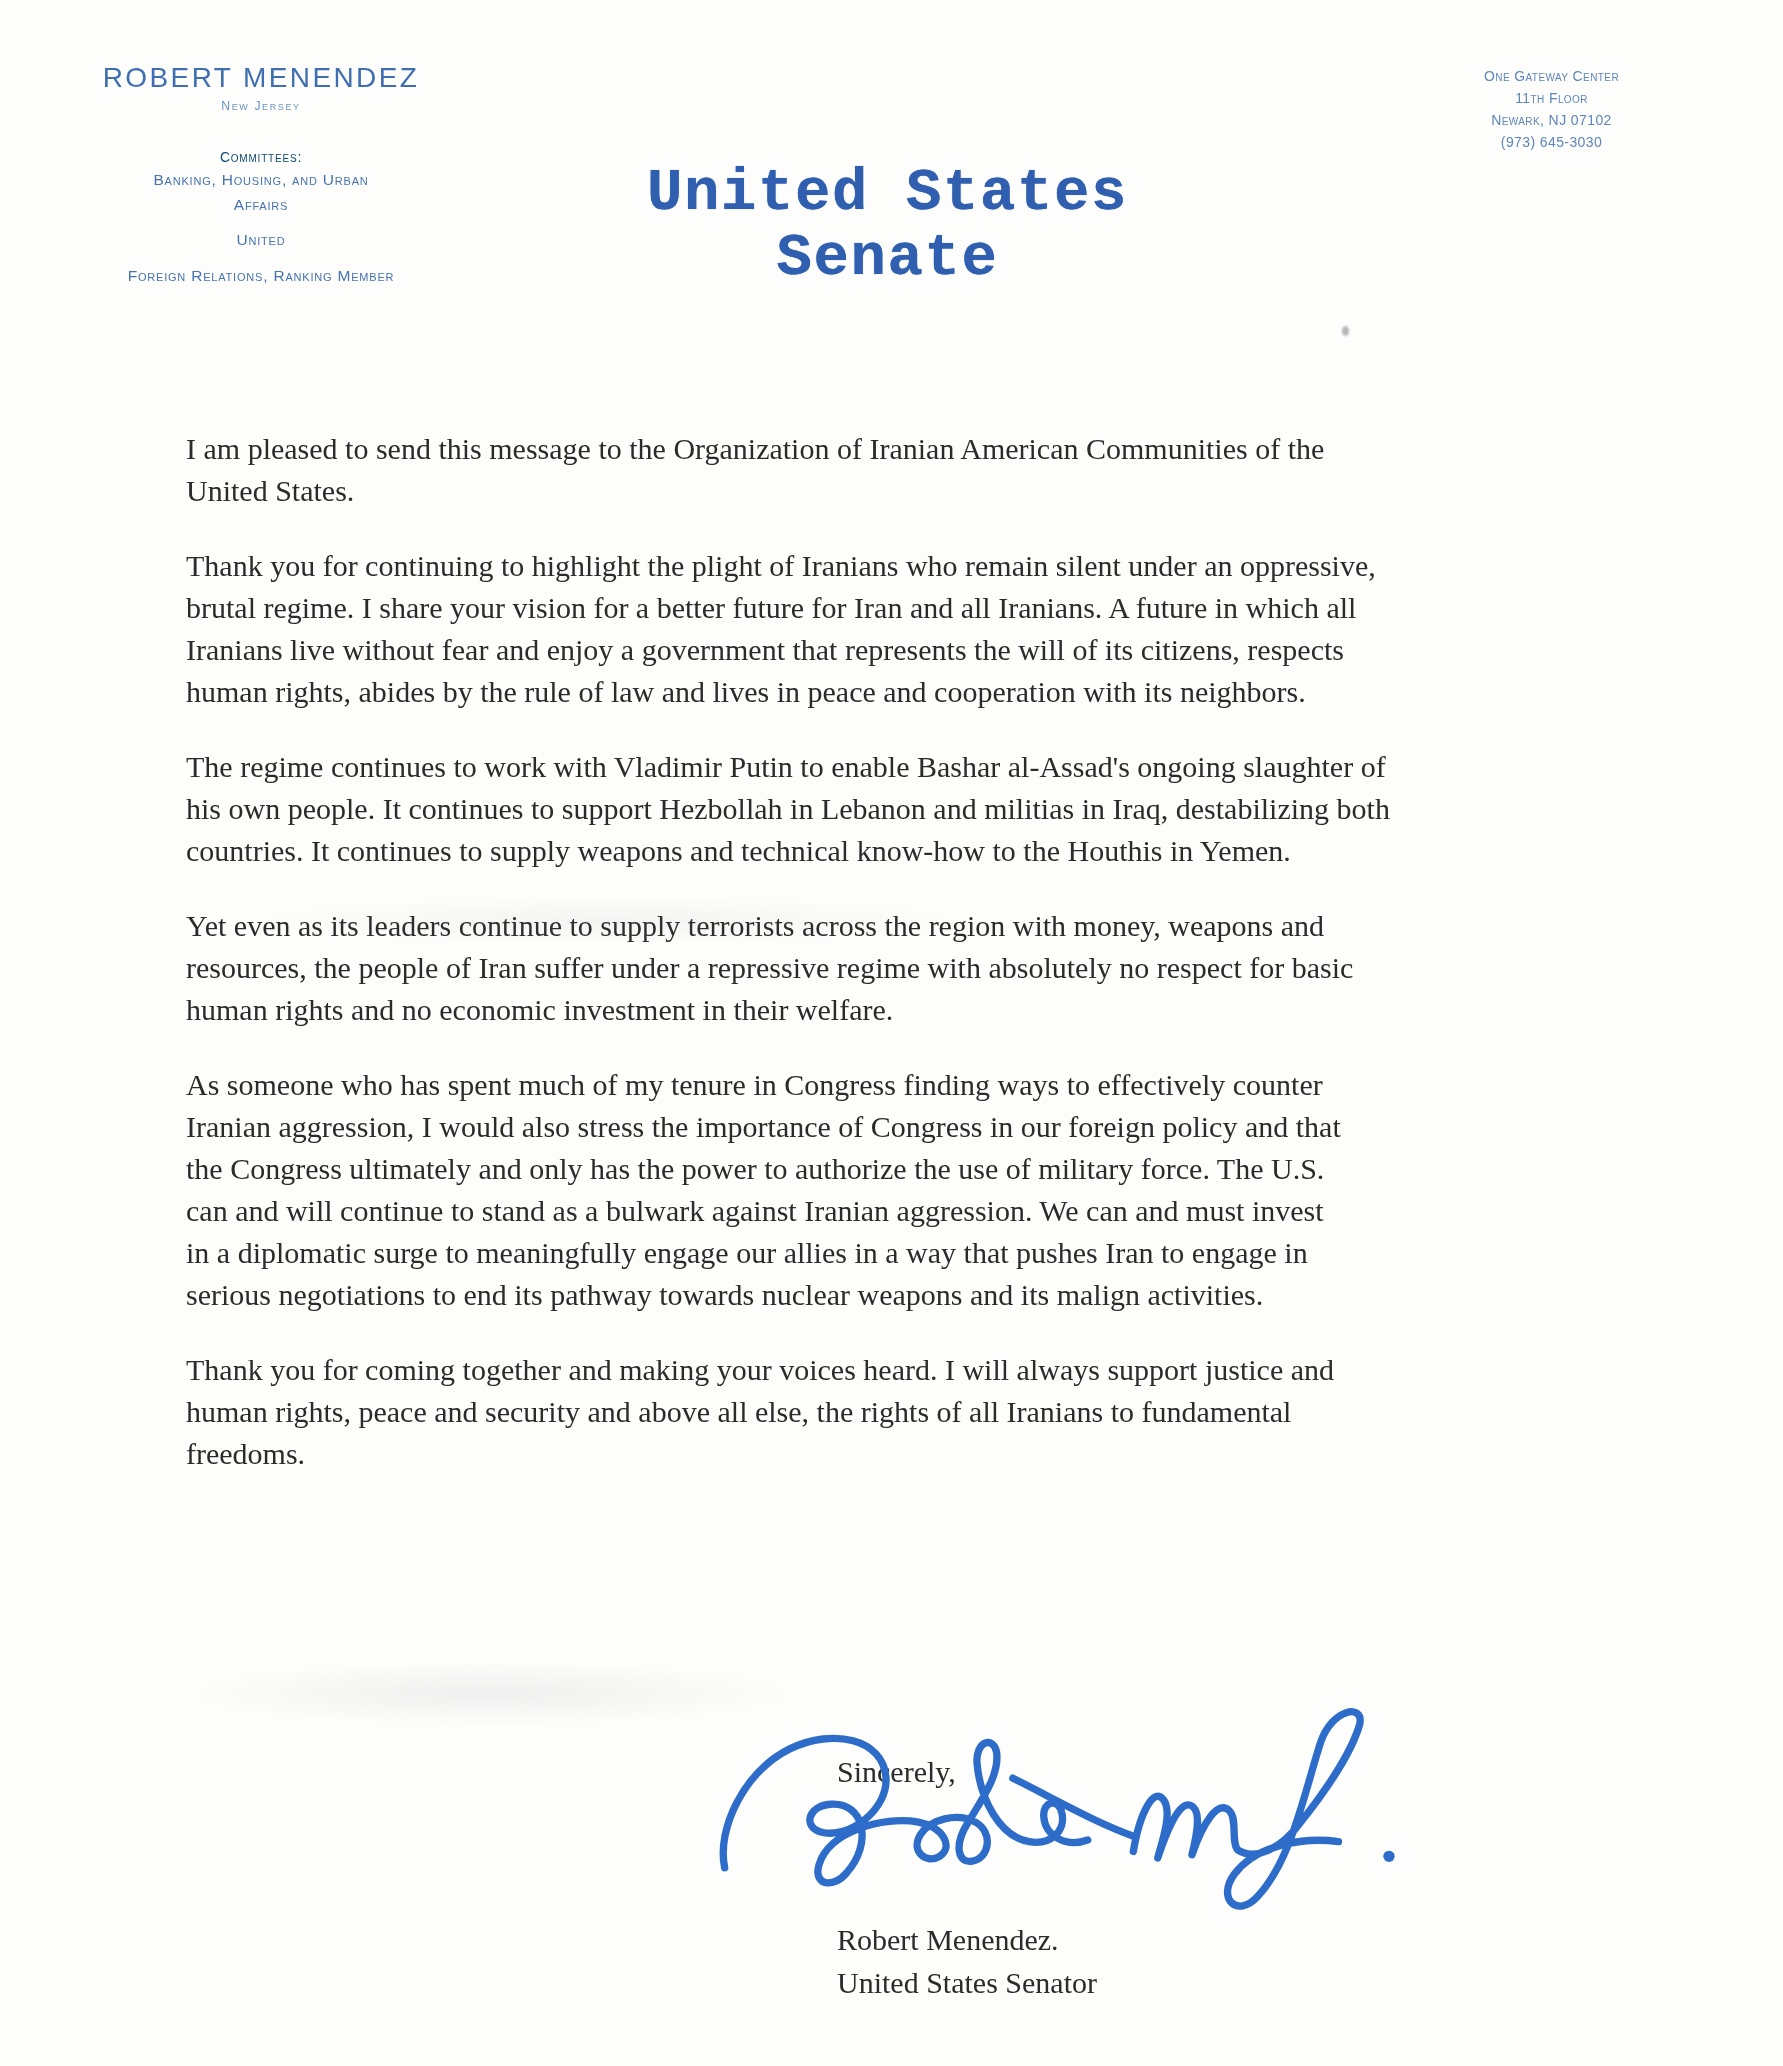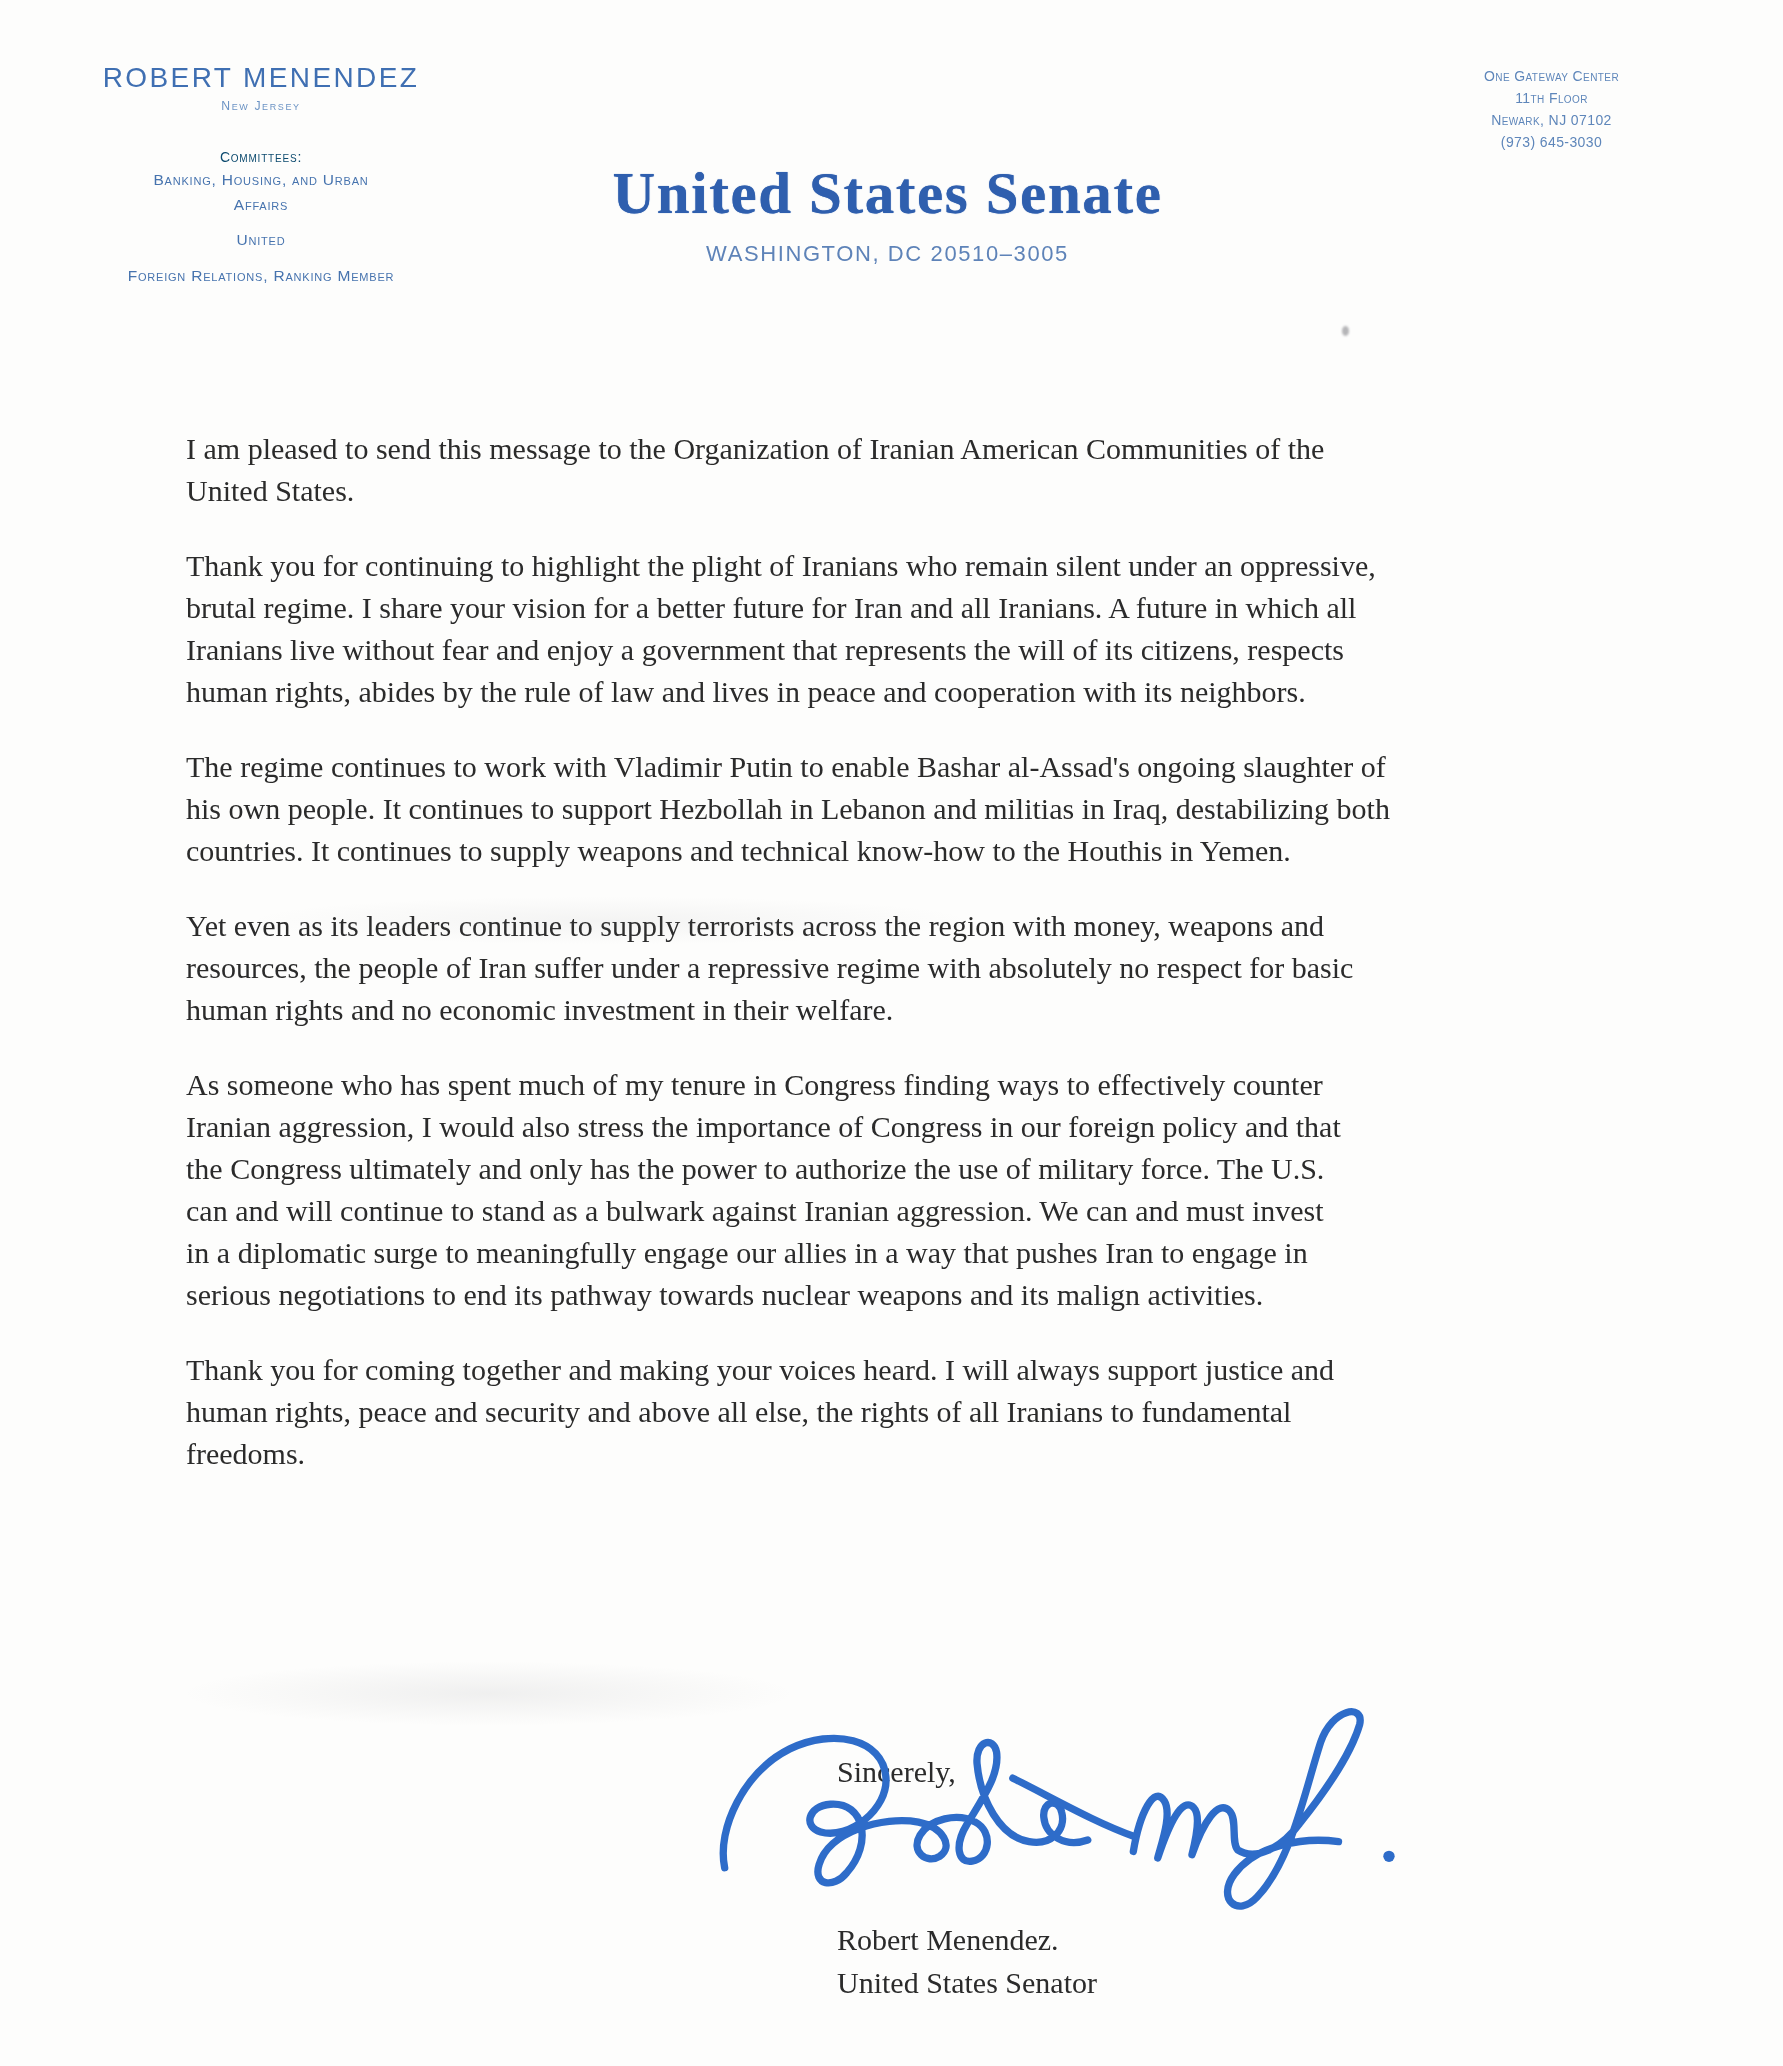--- a/index.html
+++ b/index.html
@@ -20,21 +20,21 @@
   }
   .sender-name{font-size:28px;font-weight:normal;letter-spacing:2.4px;color:#3f6fb2;}
   .sender-state{font-size:12.2px;letter-spacing:1.6px;margin-top:4.9px;font-variant:small-caps;color:#6b93c4;}
   .committees-label{font-size:14px;margin-top:36px;font-variant:small-caps;letter-spacing:0.8px;color:#0c4a6e;}
   .committee{font-size:15.5px;font-variant:small-caps;letter-spacing:0.8px;line-height:24.4px;color:#4673ae;white-space:pre-line;}
   .committee.c0{margin-top:3.3px;}
   .committee.c1{margin-top:11.4px;}
   .committee.c2{margin-top:11.4px;}
   .lh-center{position:absolute;left:521px;top:161px;width:733px;text-align:center;}
   .senate-title{
-    font-family:Liberation Serif, serif;
+    font-family:Liberation Mono, monospace;
     font-weight:bold;font-size:59px;line-height:65px;
     color:#2f5fae;letter-spacing:1.6px;
     text-shadow:0 0 0.8px #2f5fae;
   }
   .senate-address{
     margin-top:14.7px;
     font-family:"Liberation Sans", sans-serif;
     font-size:22px;letter-spacing:1.6px;color:#5e83b8;
   }
   .lh-right{
@@ -82,21 +82,20 @@
       <div class="sender-state">New Jersey</div>
       <div class="committees-label">Committees:</div>
       <div class="committee c0">Banking, Housing, and Urban
 Affairs</div>
       <div class="committee c1">United</div>
       <div class="committee c2">Foreign Relations, Ranking Member</div>
     </div>
 
     <div class="lh-center">
       <div class="senate-title">United States Senate</div>
-      <div class="senate-address">WASHINGTON, DC 20510–3005</div>
     </div>
 
     <div class="lh-right">
       <div class="office">One Gateway Center
 11th Floor
 Newark, NJ 07102
 (973) 645-3030</div>
     </div>
 
   </header>

